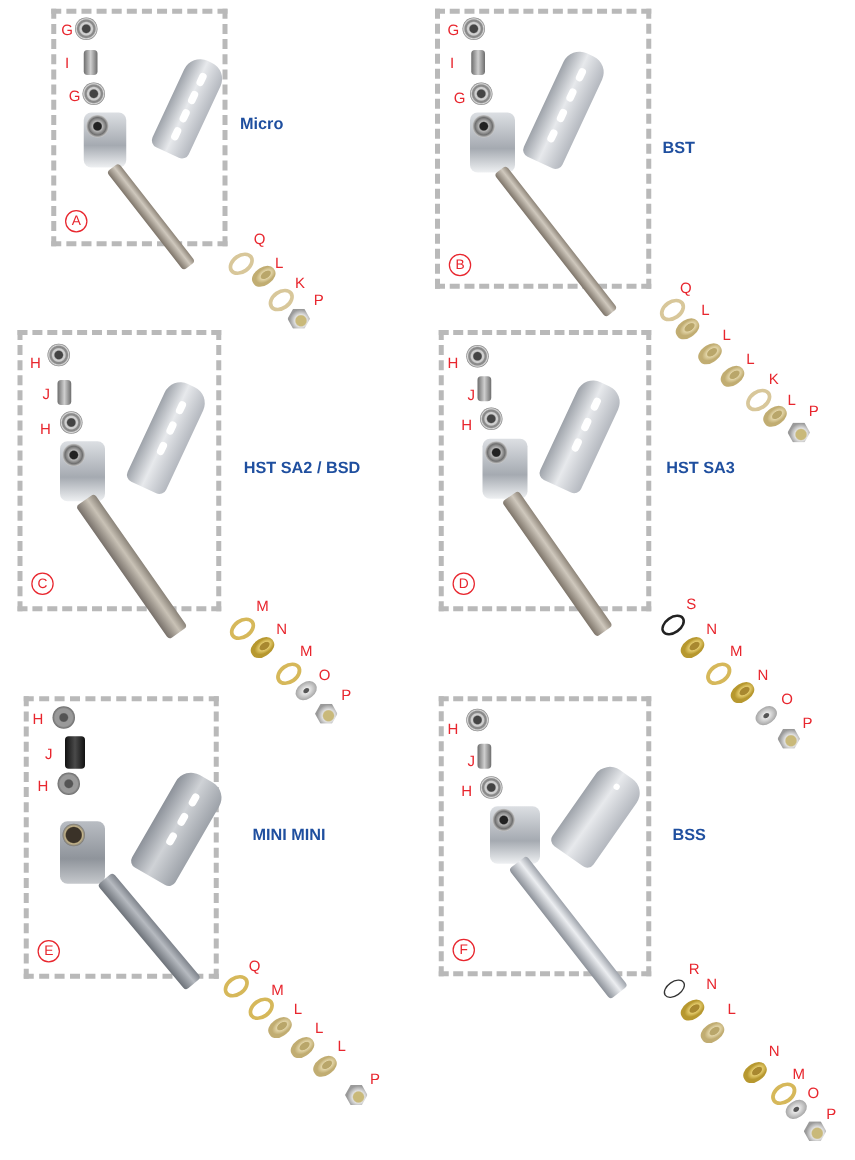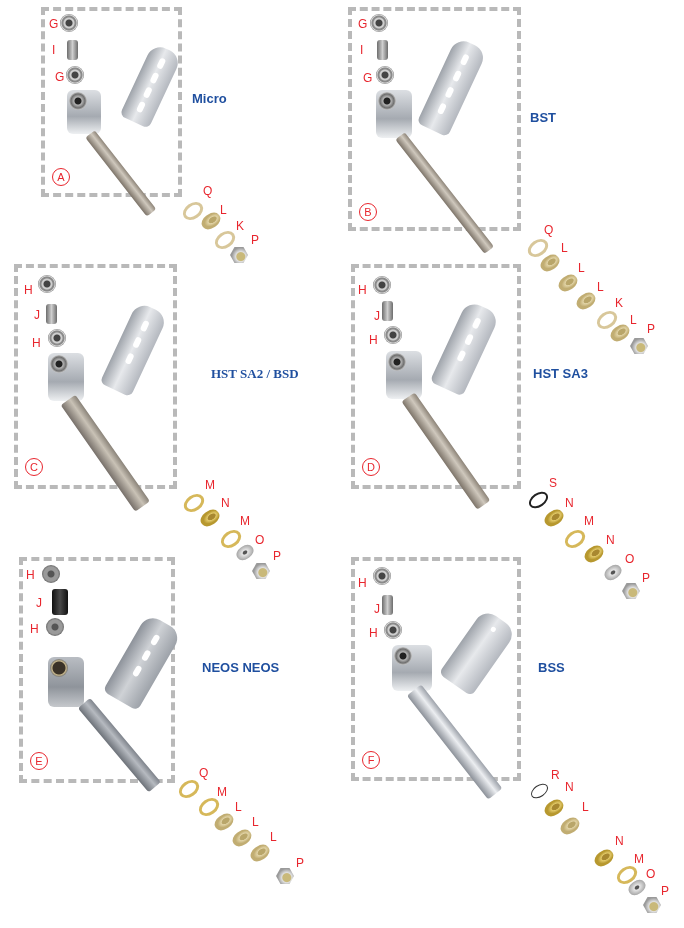--- a/index.html
+++ b/index.html
@@ -97,21 +97,21 @@
   <span class="part-label" style="left:275px;top:297px;">K</span>
   <div class="part washer" style="left:256px;top:312px;"></div>
   <span class="part-label" style="left:290px;top:314px;">L</span>
   <div class="part spacer" style="left:270px;top:326px;"></div>
   <span class="part-label" style="left:307px;top:323px;">P</span>
   <div class="part locknut" style="left:290px;top:338px;"></div>
 </div>
 
 <div class="panel" style="left:0;top:255px;width:340px;height:330px;">
   <div class="dash-box" style="left:14px;top:9px;width:163px;height:225px;"></div>
-  <div class="model-title" style="left:211px;top:111px;font-family:Liberation Serif, serif;">HST SA2 / BSD</div>
+  <div class="model-title" style="left:195px;top:111px;">HST SA2 / BSD</div>
   <div class="letter-circle" style="left:25px;top:203px;">C</div>
 
   <span class="part-label" style="left:24px;top:29px;">H</span>
   <div class="part bearing" style="left:38px;top:20px;"></div>
   <span class="part-label" style="left:34px;top:54px;">J</span>
   <div class="part sleeve" style="left:46px;top:49px;"></div>
   <span class="part-label" style="left:32px;top:82px;">H</span>
   <div class="part bearing" style="left:48px;top:74px;"></div>
 
   <div class="arm" style="left:98px;top:45px;width:34px;height:90px;transform:rotate(25deg);">
@@ -167,21 +167,21 @@
   <span class="part-label" style="left:266px;top:279px;">N</span>
   <div class="part spacer brass" style="left:244px;top:292px;"></div>
   <span class="part-label" style="left:285px;top:298px;">O</span>
   <div class="part flatnut" style="left:264px;top:311px;"></div>
   <span class="part-label" style="left:302px;top:317px;">P</span>
   <div class="part locknut" style="left:282px;top:328px;"></div>
 </div>
 
 <div class="panel" style="left:0;top:545px;width:340px;height:383px;">
   <div class="dash-box" style="left:19px;top:12px;width:156px;height:226px;"></div>
-  <div class="model-title" style="left:202px;top:115px;">NEOS NEOS</div>
+  <div class="model-title" style="left:202px;top:115px;">MINI MINI</div>
   <div class="letter-circle" style="left:30px;top:207px;">E</div>
 
   <span class="part-label" style="left:26px;top:24px;">H</span>
   <div class="part bearing" style="left:42px;top:20px;background:radial-gradient(circle,#555 0 3px,#9a9a9a 4px 7px,#6a6a6a 9px);"></div>
   <span class="part-label" style="left:36px;top:52px;">J</span>
   <div class="part sleeve black" style="left:52px;top:44px;width:16px;height:26px;"></div>
   <span class="part-label" style="left:30px;top:78px;">H</span>
   <div class="part bearing" style="left:46px;top:73px;background:radial-gradient(circle,#555 0 3px,#9a9a9a 4px 7px,#6a6a6a 9px);"></div>
 
   <div class="arm" style="left:100px;top:66px;width:40px;height:90px;transform:rotate(30deg);background:linear-gradient(90deg,#8d929a,#cfd2d6 45%,#9da2a9);">

